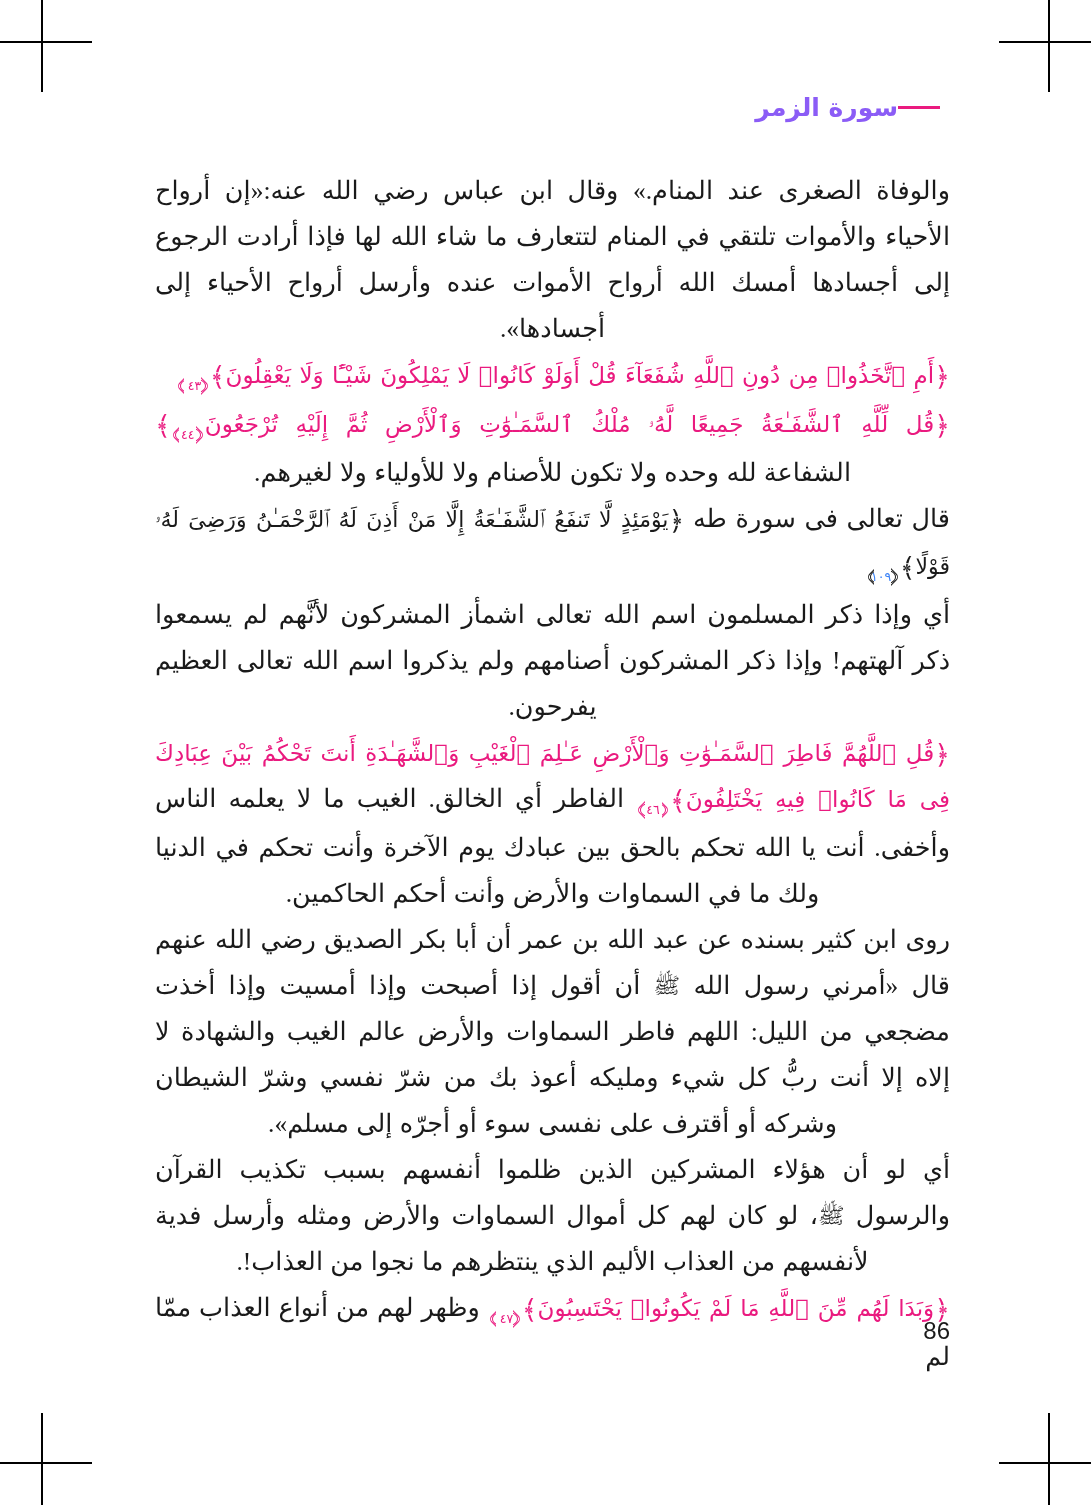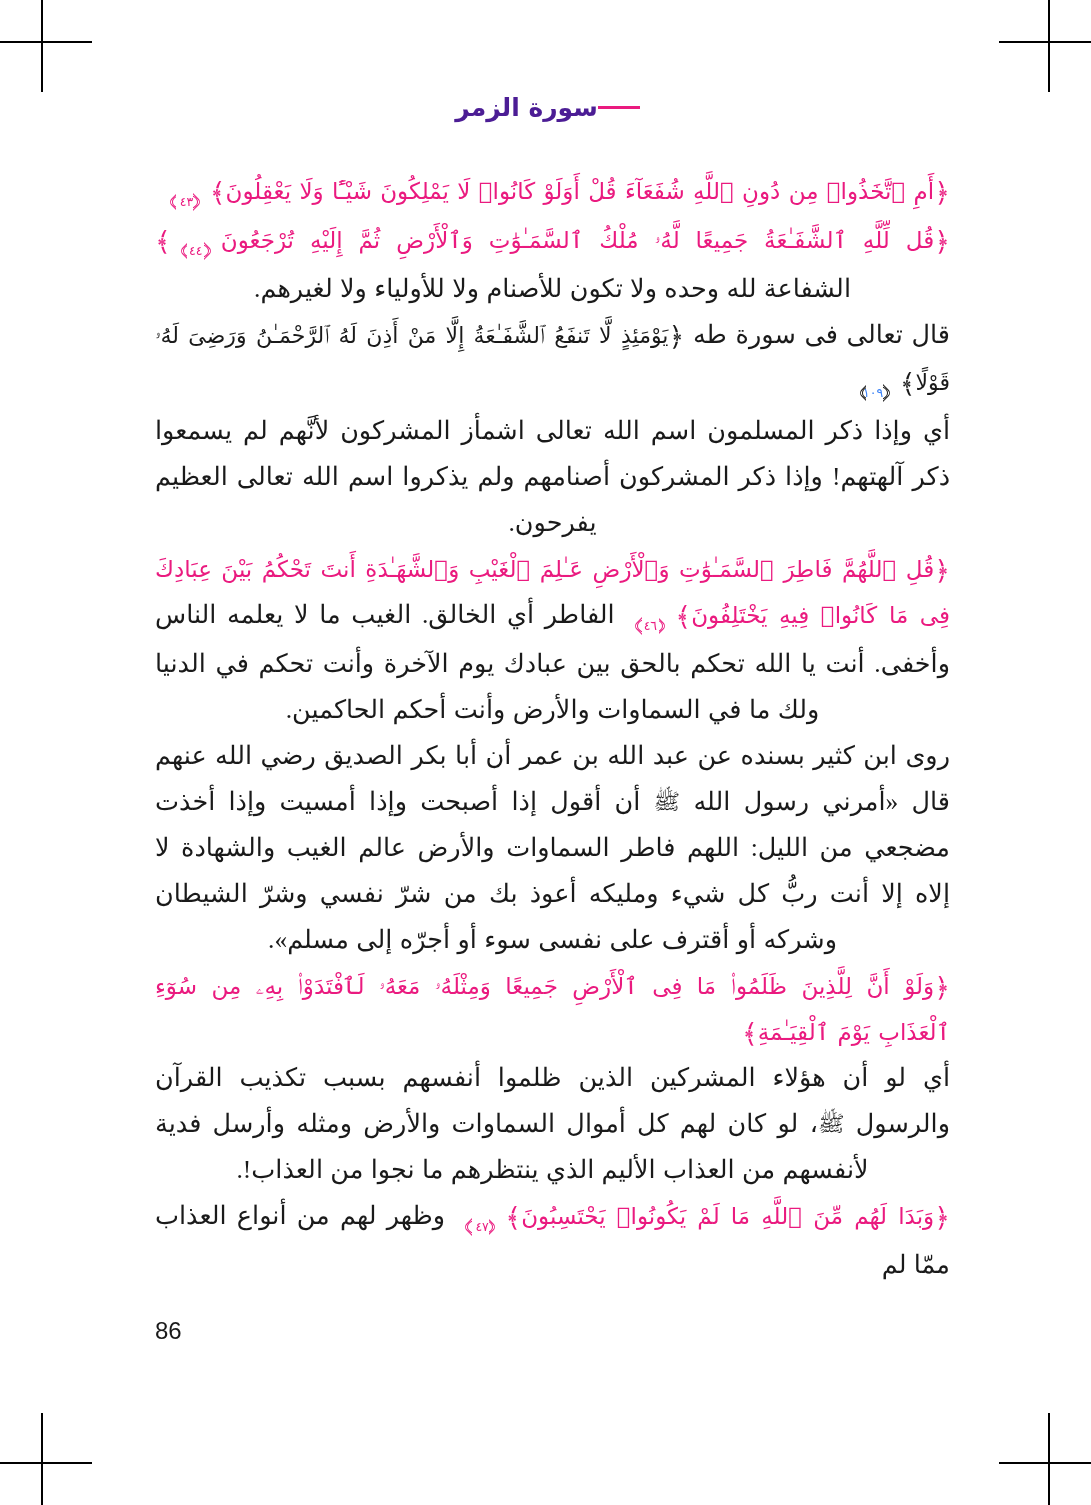--- a/index.html
+++ b/index.html
@@ -38,23 +38,23 @@
   .page {
     position: absolute;
     left: 155px;
     top: 95px;
     width: 795px;
     height: 1290px;
   }
 
   
   .running-header {
-    text-align: center;
-    direction: rtl;
-    color: #4c1d95;
+    text-align: right;
+    direction: rtl;
+    color: #8b5cf6;
     font-family: "DejaVu Sans", sans-serif;
     font-size: 25px;
     font-weight: bold;
     letter-spacing: 0px;
     line-height: 1;
     margin: 0 0 48px 0;
     white-space: nowrap;
     unicode-bidi: isolate;
   }
   .running-header .hdr-dash {
@@ -101,21 +101,21 @@
     unicode-bidi: isolate;
   }
 
   
   .ayah {
     display: inline-block;
     position: relative;
     width: 30px;
     height: 30px;
     vertical-align: -7px;
-    margin: 0 10px;
+    margin: 0 2px;
     color: #ea1a7f;
     font-family: "DejaVu Sans", sans-serif;
     font-size: 12.5px;
     line-height: 30px;
     text-align: center;
     direction: rtl;
   }
   .ayah::before {
     content: "";
     position: absolute;
@@ -168,21 +168,21 @@
     vertical-align: 1px;
     letter-spacing: 0;
   }
 
   
   .folio {
     position: absolute;
     left: 0;
     right: 0;
     top: 1222px;
-    text-align: left;
+    text-align: right;
     font-family: "Liberation Sans", "DejaVu Sans", sans-serif;
     font-size: 24px;
     color: #1a1a1a;
     direction: ltr;
   }
 </style>
 </head>
 <body>
 
 <div class="crop-mark crop-v cm-tl-v"></div>
@@ -193,20 +193,21 @@
 <div class="crop-mark crop-h cm-bl-h"></div>
 <div class="crop-mark crop-v cm-br-v"></div>
 <div class="crop-mark crop-h cm-br-h"></div>
 
 <div class="page">
 
   <div class="running-header">
     <span class="hdr-dash"></span><span>سورة الزمر</span>
   </div>
 
+  <p class="prose block-end">والوفاة الصغرى عند المنام.» وقال ابن عباس رضي الله عنه:«إن أرواح الأحياء والأموات تلتقي في المنام لتتعارف ما شاء الله لها فإذا أرادت الرجوع إلى أجسادها أمسك الله أرواح الأموات عنده وأرسل أرواح الأحياء إلى أجسادها».</p>
 
   <p class="prose tight">
     <span class="quran"><span class="brk">﴿</span><span>أَمِ ٱتَّخَذُوا۟ مِن دُونِ ٱللَّهِ شُفَعَآءَ قُلْ أَوَلَوْ كَانُوا۟ لَا يَمْلِكُونَ شَيْـًٔا وَلَا يَعْقِلُونَ</span><span class="brk">﴾</span><span class="ayah"><span>٤٣</span></span></span>
   </p>
 
   <p class="prose block-end">
     <span class="quran"><span class="brk">﴿</span><span>قُل لِّلَّهِ ٱلشَّفَـٰعَةُ جَمِيعًا لَّهُۥ مُلْكُ ٱلسَّمَـٰوَٰتِ وَٱلْأَرْضِ ثُمَّ إِلَيْهِ تُرْجَعُونَ</span><span class="ayah"><span>٤٤</span></span><span class="brk">﴾</span></span>
     <span>الشفاعة لله وحده ولا تكون للأصنام ولا للأولياء ولا لغيرهم.</span>
   </p>
 
@@ -223,23 +224,20 @@
     <span class="quran"><span class="brk">﴿</span><span>قُلِ ٱللَّهُمَّ فَاطِرَ ٱلسَّمَـٰوَٰتِ وَٱلْأَرْضِ عَـٰلِمَ ٱلْغَيْبِ وَٱلشَّهَـٰدَةِ أَنتَ تَحْكُمُ بَيْنَ عِبَادِكَ فِى مَا كَانُوا۟ فِيهِ يَخْتَلِفُونَ</span><span class="brk">﴾</span><span class="ayah"><span>٤٦</span></span></span>
     <span>الفاطر أي الخالق. الغيب ما لا يعلمه الناس وأخفى. أنت يا الله تحكم بالحق بين عبادك يوم الآخرة وأنت تحكم في الدنيا ولك ما في السماوات والأرض وأنت أحكم الحاكمين.</span>
   </p>
 
   <p class="prose block-end">
     <span>روى ابن كثير بسنده عن عبد الله بن عمر أن أبا بكر الصديق رضي الله عنهم قال «أمرني رسول الله</span>
     <span class="salawat">ﷺ</span>
     <span>أن أقول إذا أصبحت وإذا أمسيت وإذا أخذت مضجعي من الليل: اللهم فاطر السماوات والأرض عالم الغيب والشهادة لا إلاه إلا أنت ربُّ كل شيء ومليكه أعوذ بك من شرّ نفسي وشرّ الشيطان وشركه أو أقترف على نفسى سوء أو أجرّه إلى مسلم».</span>
   </p>
 
-  <p class="prose tight">
-    <span class="quran"><span class="brk">﴿</span><span>وَلَوْ أَنَّ لِلَّذِينَ ظَلَمُوا۟ مَا فِى ٱلْأَرْضِ جَمِيعًا وَمِثْلَهُۥ مَعَهُۥ لَٱفْتَدَوْا۟ بِهِۦ مِن سُوٓءِ ٱلْعَذَابِ يَوْمَ ٱلْقِيَـٰمَةِ</span><span class="brk">﴾</span></span>
-  </p>
   <p class="prose block-end">
     <span>أي لو أن هؤلاء المشركين الذين ظلموا أنفسهم بسبب تكذيب القرآن والرسول</span>
     <span class="salawat">ﷺ</span><span>، لو كان لهم كل أموال السماوات والأرض ومثله وأرسل فدية لأنفسهم من العذاب الأليم الذي ينتظرهم ما نجوا من العذاب!.</span>
   </p>
 
   <p class="prose" style="text-align-last:right;">
     <span class="quran"><span class="brk">﴿</span><span>وَبَدَا لَهُم مِّنَ ٱللَّهِ مَا لَمْ يَكُونُوا۟ يَحْتَسِبُونَ</span><span class="brk">﴾</span><span class="ayah"><span>٤٧</span></span></span>
     <span>وظهر لهم من أنواع العذاب ممّا لم</span>
   </p>
 

